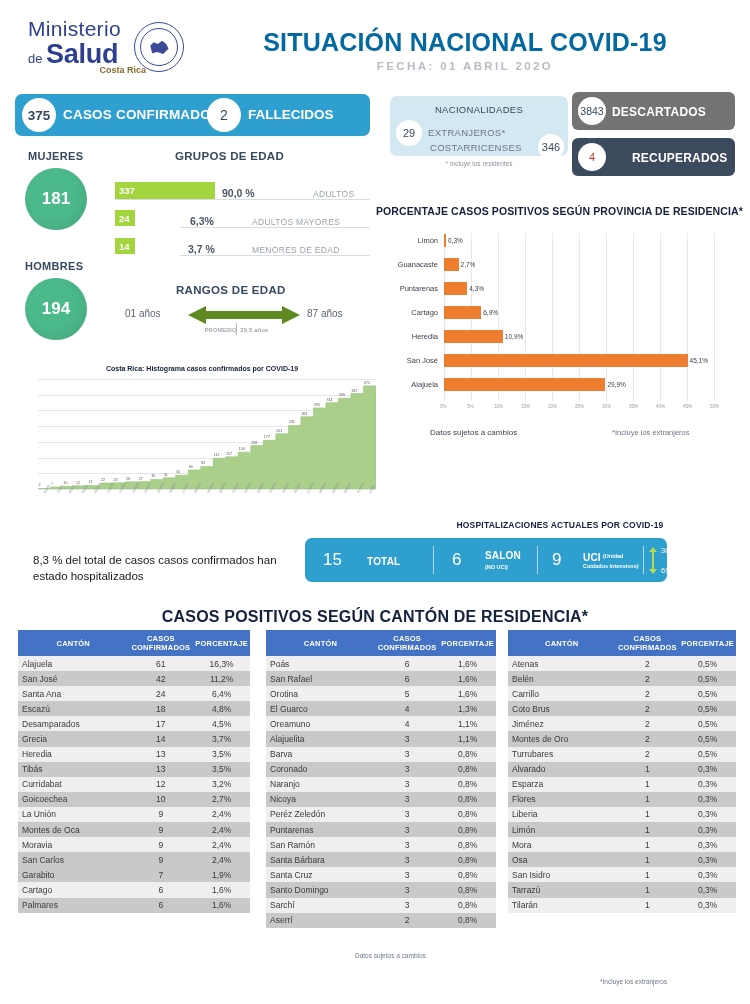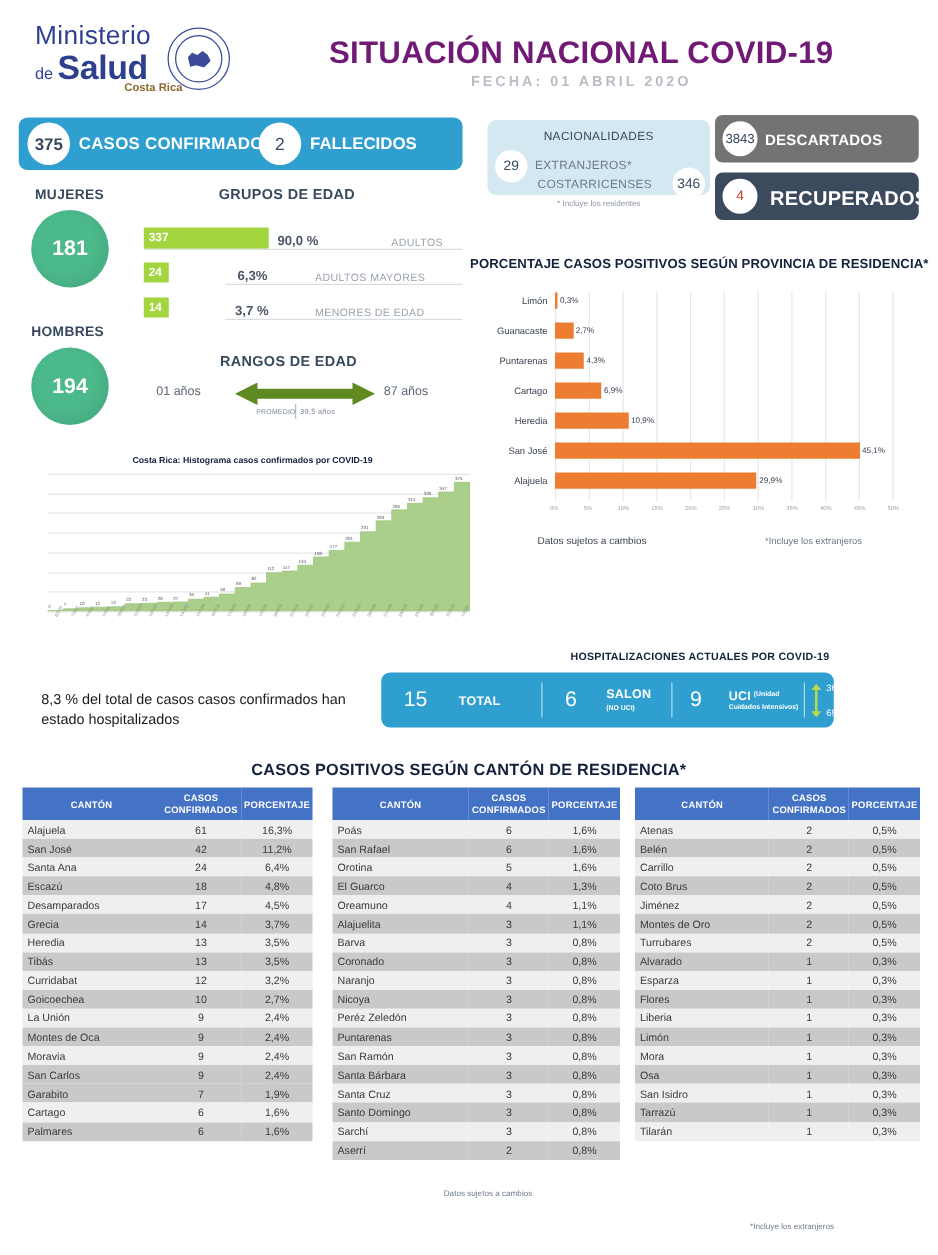--- a/index.html
+++ b/index.html
@@ -16,21 +16,21 @@
   .logo .l2{font-size:13px;color:#2e3f8f;line-height:1;margin-top:2px;}
   .logo .l2 b{font-size:27px;font-weight:bold;letter-spacing:-.3px;}
   .logo .l3{font-size:9px;color:#8a6a2f;font-weight:bold;text-align:right;width:118px;margin-top:-3px;}
   .seal{position:absolute;left:134px;top:22px;width:48px;height:48px;border-radius:50%;
         border:1.6px solid #3b4a99;display:flex;align-items:center;justify-content:center;}
   .seal .inner{width:36px;height:36px;border-radius:50%;border:1px solid #3b4a99;
         display:flex;align-items:center;justify-content:center;}
   .seal .cr{width:19px;height:15px;background:#3b4a99;
         clip-path:polygon(4% 42%,22% 18%,44% 30%,66% 8%,88% 30%,100% 62%,72% 96%,40% 84%,14% 92%);}
   .title{position:absolute;left:205px;top:28px;width:520px;text-align:center;
-         font-size:25px;font-weight:bold;letter-spacing:.2px;color:#701a75;}
+         font-size:25px;font-weight:bold;letter-spacing:.2px;color:#0369a1;}
   .date{position:absolute;left:205px;top:60px;width:520px;text-align:center;
         font-size:11.5px;letter-spacing:2.4px;color:#b9bcc4;font-weight:600;}
 
   
   .mainbar{position:absolute;left:15px;top:94px;width:355px;height:42px;background:#2f9fd0;border-radius:7px;}
   .circ{position:absolute;border-radius:50%;background:#fff;display:flex;align-items:center;justify-content:center;}
   .mainbar .c1{left:7px;top:4px;width:34px;height:34px;font-size:13.5px;color:#37495e;font-weight:600;}
   .mainbar .t1{position:absolute;left:48px;top:13px;font-size:13.5px;color:#fff;font-weight:bold;letter-spacing:.2px;}
   .mainbar .c2{left:192px;top:4px;width:34px;height:34px;font-size:14px;color:#37495e;}
   .mainbar .t2{position:absolute;left:233px;top:13px;font-size:13.5px;color:#fff;font-weight:bold;}
@@ -42,21 +42,21 @@
   .nac .lA{position:absolute;left:38px;top:31px;font-size:9.5px;color:#6d7886;letter-spacing:.3px;}
   .nac .lB{position:absolute;left:40px;top:46px;font-size:9.5px;color:#6d7886;letter-spacing:.3px;}
   .nac .cB{left:148px;top:38px;width:26px;height:26px;font-size:11px;color:#37495e;}
   .nacnote{position:absolute;left:390px;top:160px;width:178px;text-align:center;font-size:6.5px;color:#8c949e;}
 
   .desc{position:absolute;left:572px;top:92px;width:163px;height:38px;background:#737373;border-radius:6px;}
   .desc .c{left:6px;top:5px;width:28px;height:28px;font-size:10.5px;color:#37495e;}
   .desc .t{position:absolute;left:40px;top:13px;font-size:12px;color:#fff;font-weight:bold;letter-spacing:.2px;}
   .rec{position:absolute;left:572px;top:138px;width:163px;height:38px;background:#3c4a5e;border-radius:6px;}
   .rec .c{left:6px;top:5px;width:28px;height:28px;font-size:11px;color:#c0392b;}
-  .rec .t{position:absolute;left:44px;top:13px;font-size:16px;color:#fff;font-weight:bold;letter-spacing:.2px;}
+  .rec .t{position:absolute;left:60px;top:13px;font-size:12px;color:#fff;font-weight:bold;letter-spacing:.2px;}
 
   
   .glabel{position:absolute;font-size:11px;font-weight:bold;color:#37495e;letter-spacing:.3px;}
   .gball{position:absolute;width:62px;height:62px;border-radius:50%;background:#4cb98b;
          display:flex;align-items:center;justify-content:center;color:#fff;font-size:17px;font-weight:bold;
          box-shadow:inset -4px -4px 10px rgba(0,0,0,.07);}
 
   
   .sect-h{position:absolute;font-size:11.5px;font-weight:bold;color:#37495e;letter-spacing:.3px;}
   .gline{position:absolute;border-bottom:1px solid #d9dde2;}
@@ -93,21 +93,21 @@
   
   .hosp-h{position:absolute;left:380px;top:520px;width:360px;text-align:center;font-size:8.5px;font-weight:bold;color:#14213d;letter-spacing:.2px;}
   .hospbar{position:absolute;left:305px;top:538px;width:362px;height:44px;background:#2f9fd0;border-radius:7px;color:#fff;}
   .hv{position:absolute;font-size:17px;color:#fff;}
   .hl{position:absolute;font-size:10px;font-weight:bold;color:#fff;letter-spacing:.2px;}
   .hs{position:absolute;font-size:5.5px;font-weight:bold;color:#fff;}
   .hsep{position:absolute;top:8px;width:1px;height:28px;background:rgba(255,255,255,.6);}
   .hpct{position:absolute;left:33px;top:552px;width:260px;font-size:11.5px;color:#1a1a1a;line-height:16px;}
 
   
-  .tbl-h{position:absolute;left:0;top:608px;width:750px;text-align:center;font-size:13px;font-weight:bold;color:#14213d;letter-spacing:.2px;}
+  .tbl-h{position:absolute;left:0;top:608px;width:750px;text-align:center;font-size:16px;font-weight:bold;color:#14213d;letter-spacing:.2px;}
   table{border-collapse:collapse;font-size:8.5px;padding-left:32px;}
   th{background:#4472c4;color:#fff;font-size:7.5px;font-weight:bold;padding:4px 2px;text-align:center;line-height:9px;letter-spacing:.2px;}
   td{padding:2.55px 4px;color:#3a3a3a;}
   td.c{text-align:center;}
   tr.alt td{background:#c9c9c9;}
   tr.norm td{background:#efefef;}
   .t1w{position:absolute;left:18px;top:630px;width:232px;}
   .t2w{position:absolute;left:266px;top:630px;width:230px;}
   .t3w{position:absolute;left:508px;top:630px;width:228px;}
   .fnote{position:absolute;font-size:6.5px;color:#6d7886;}

